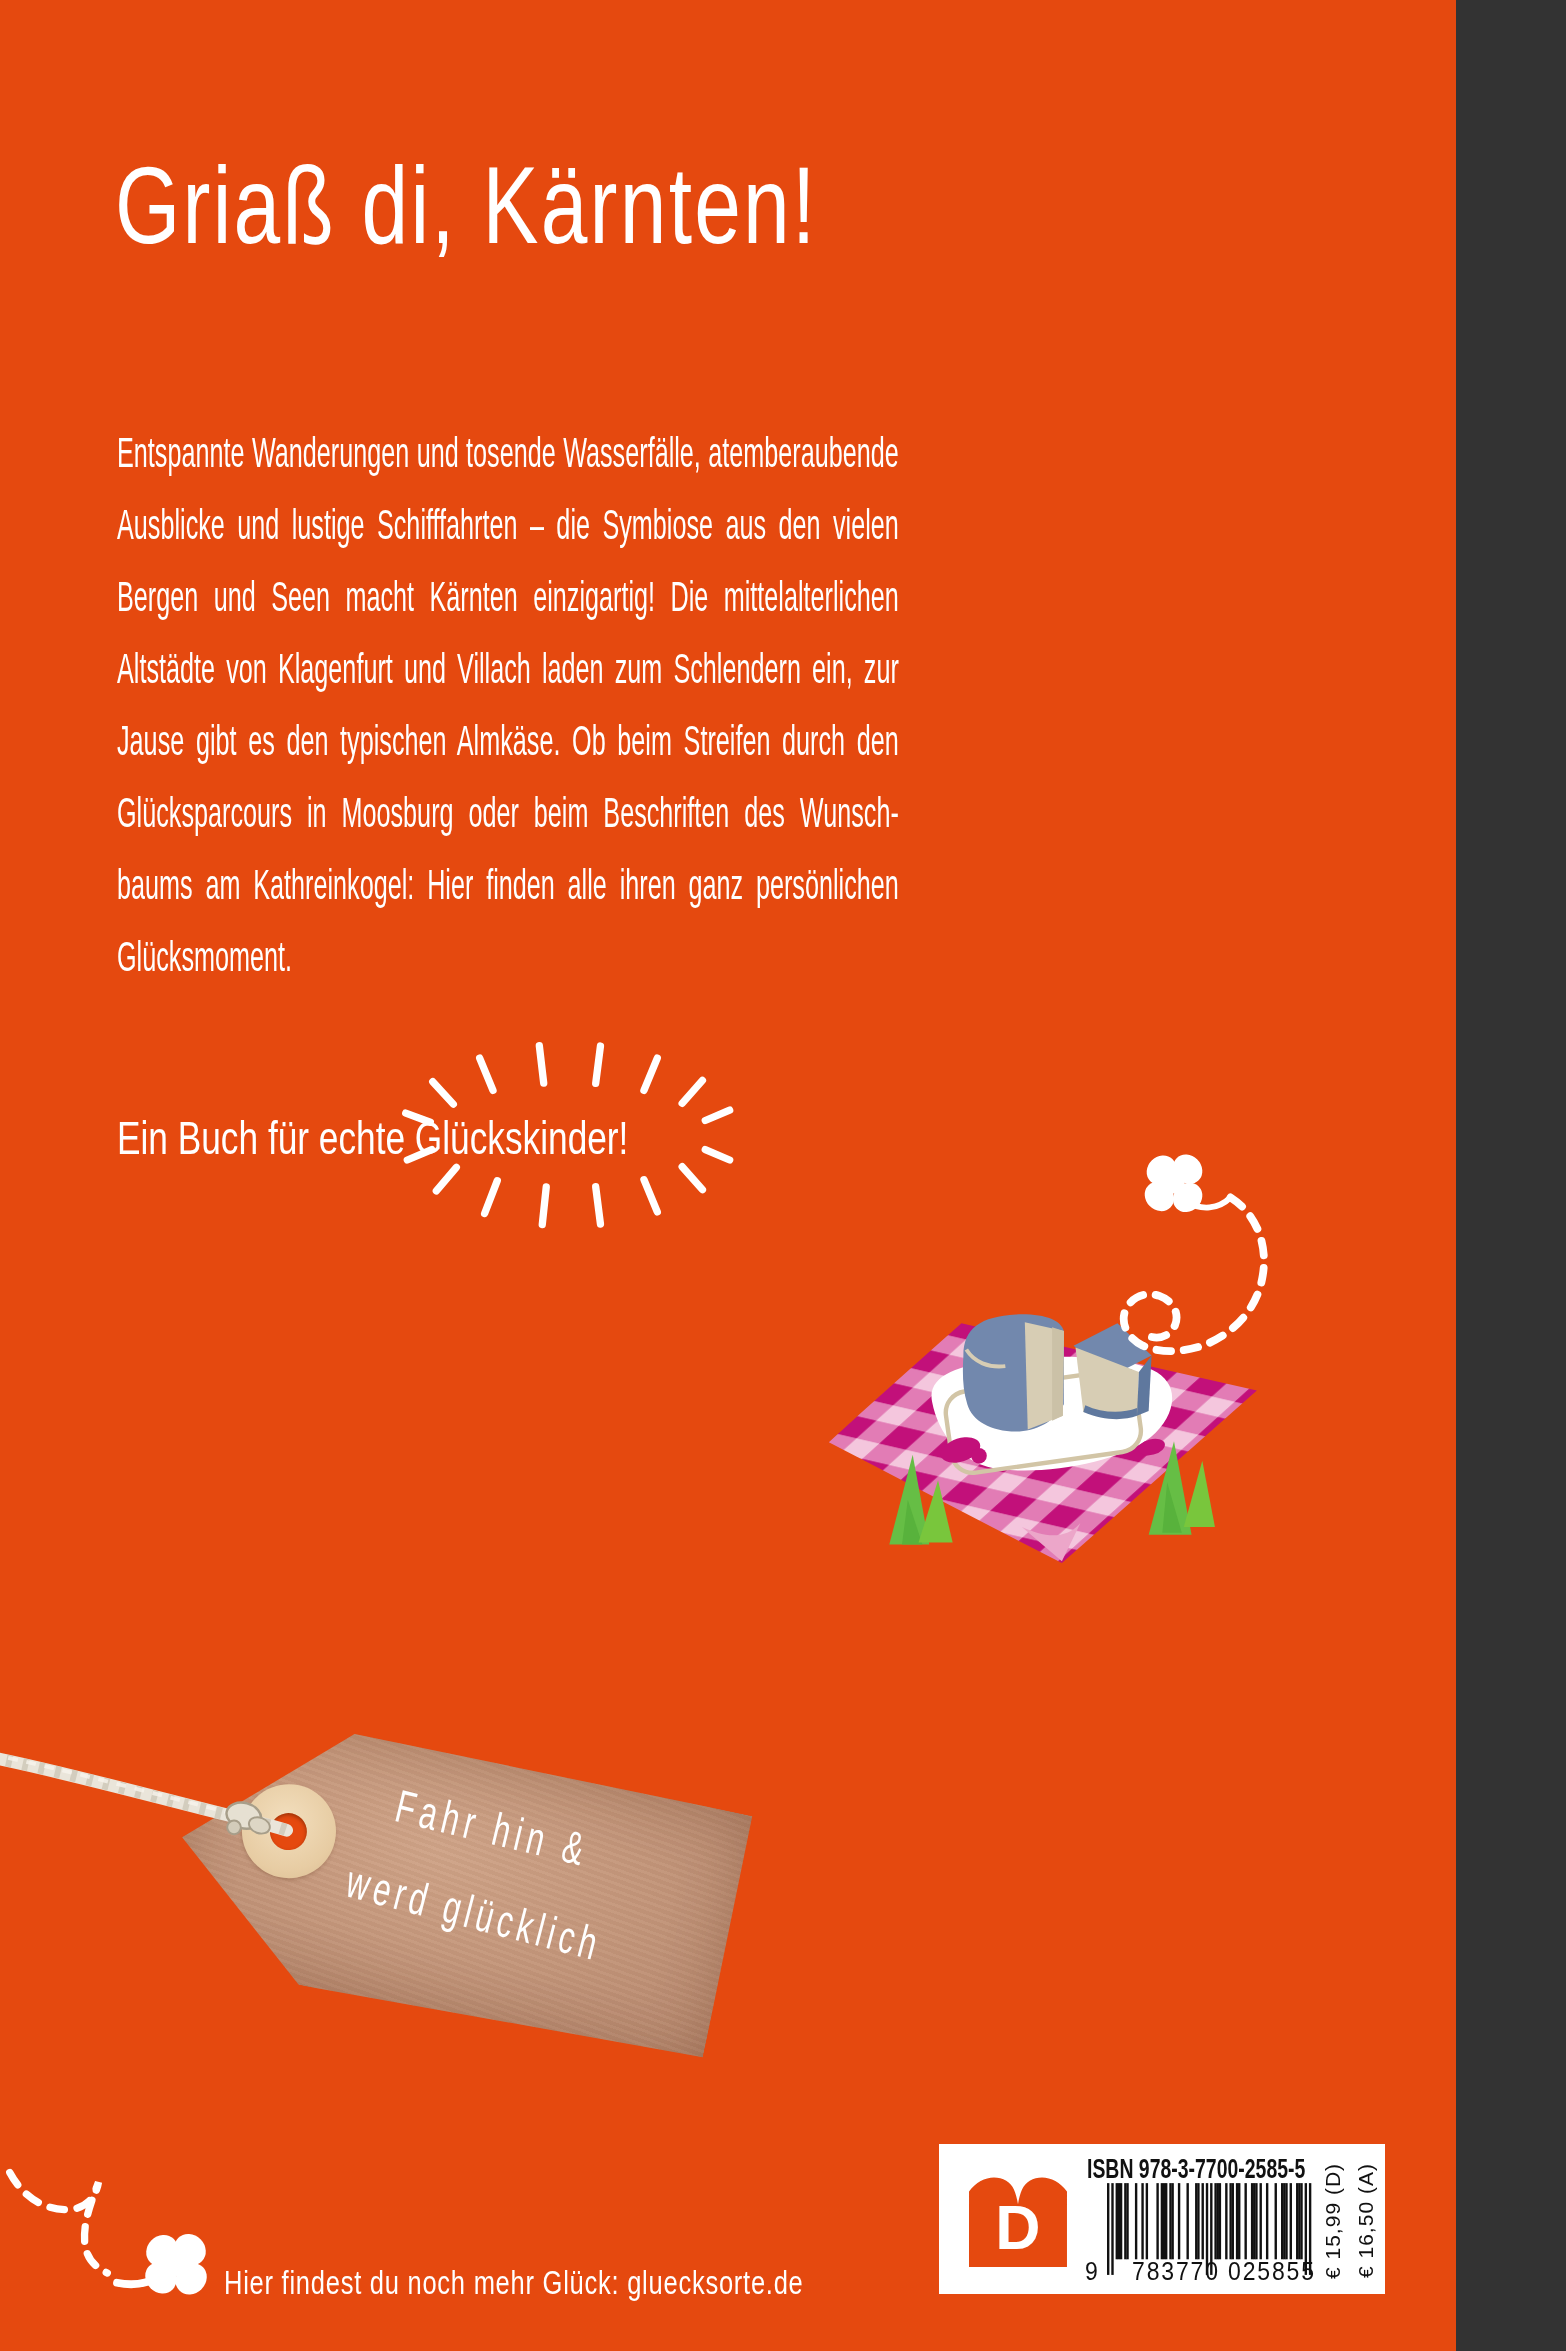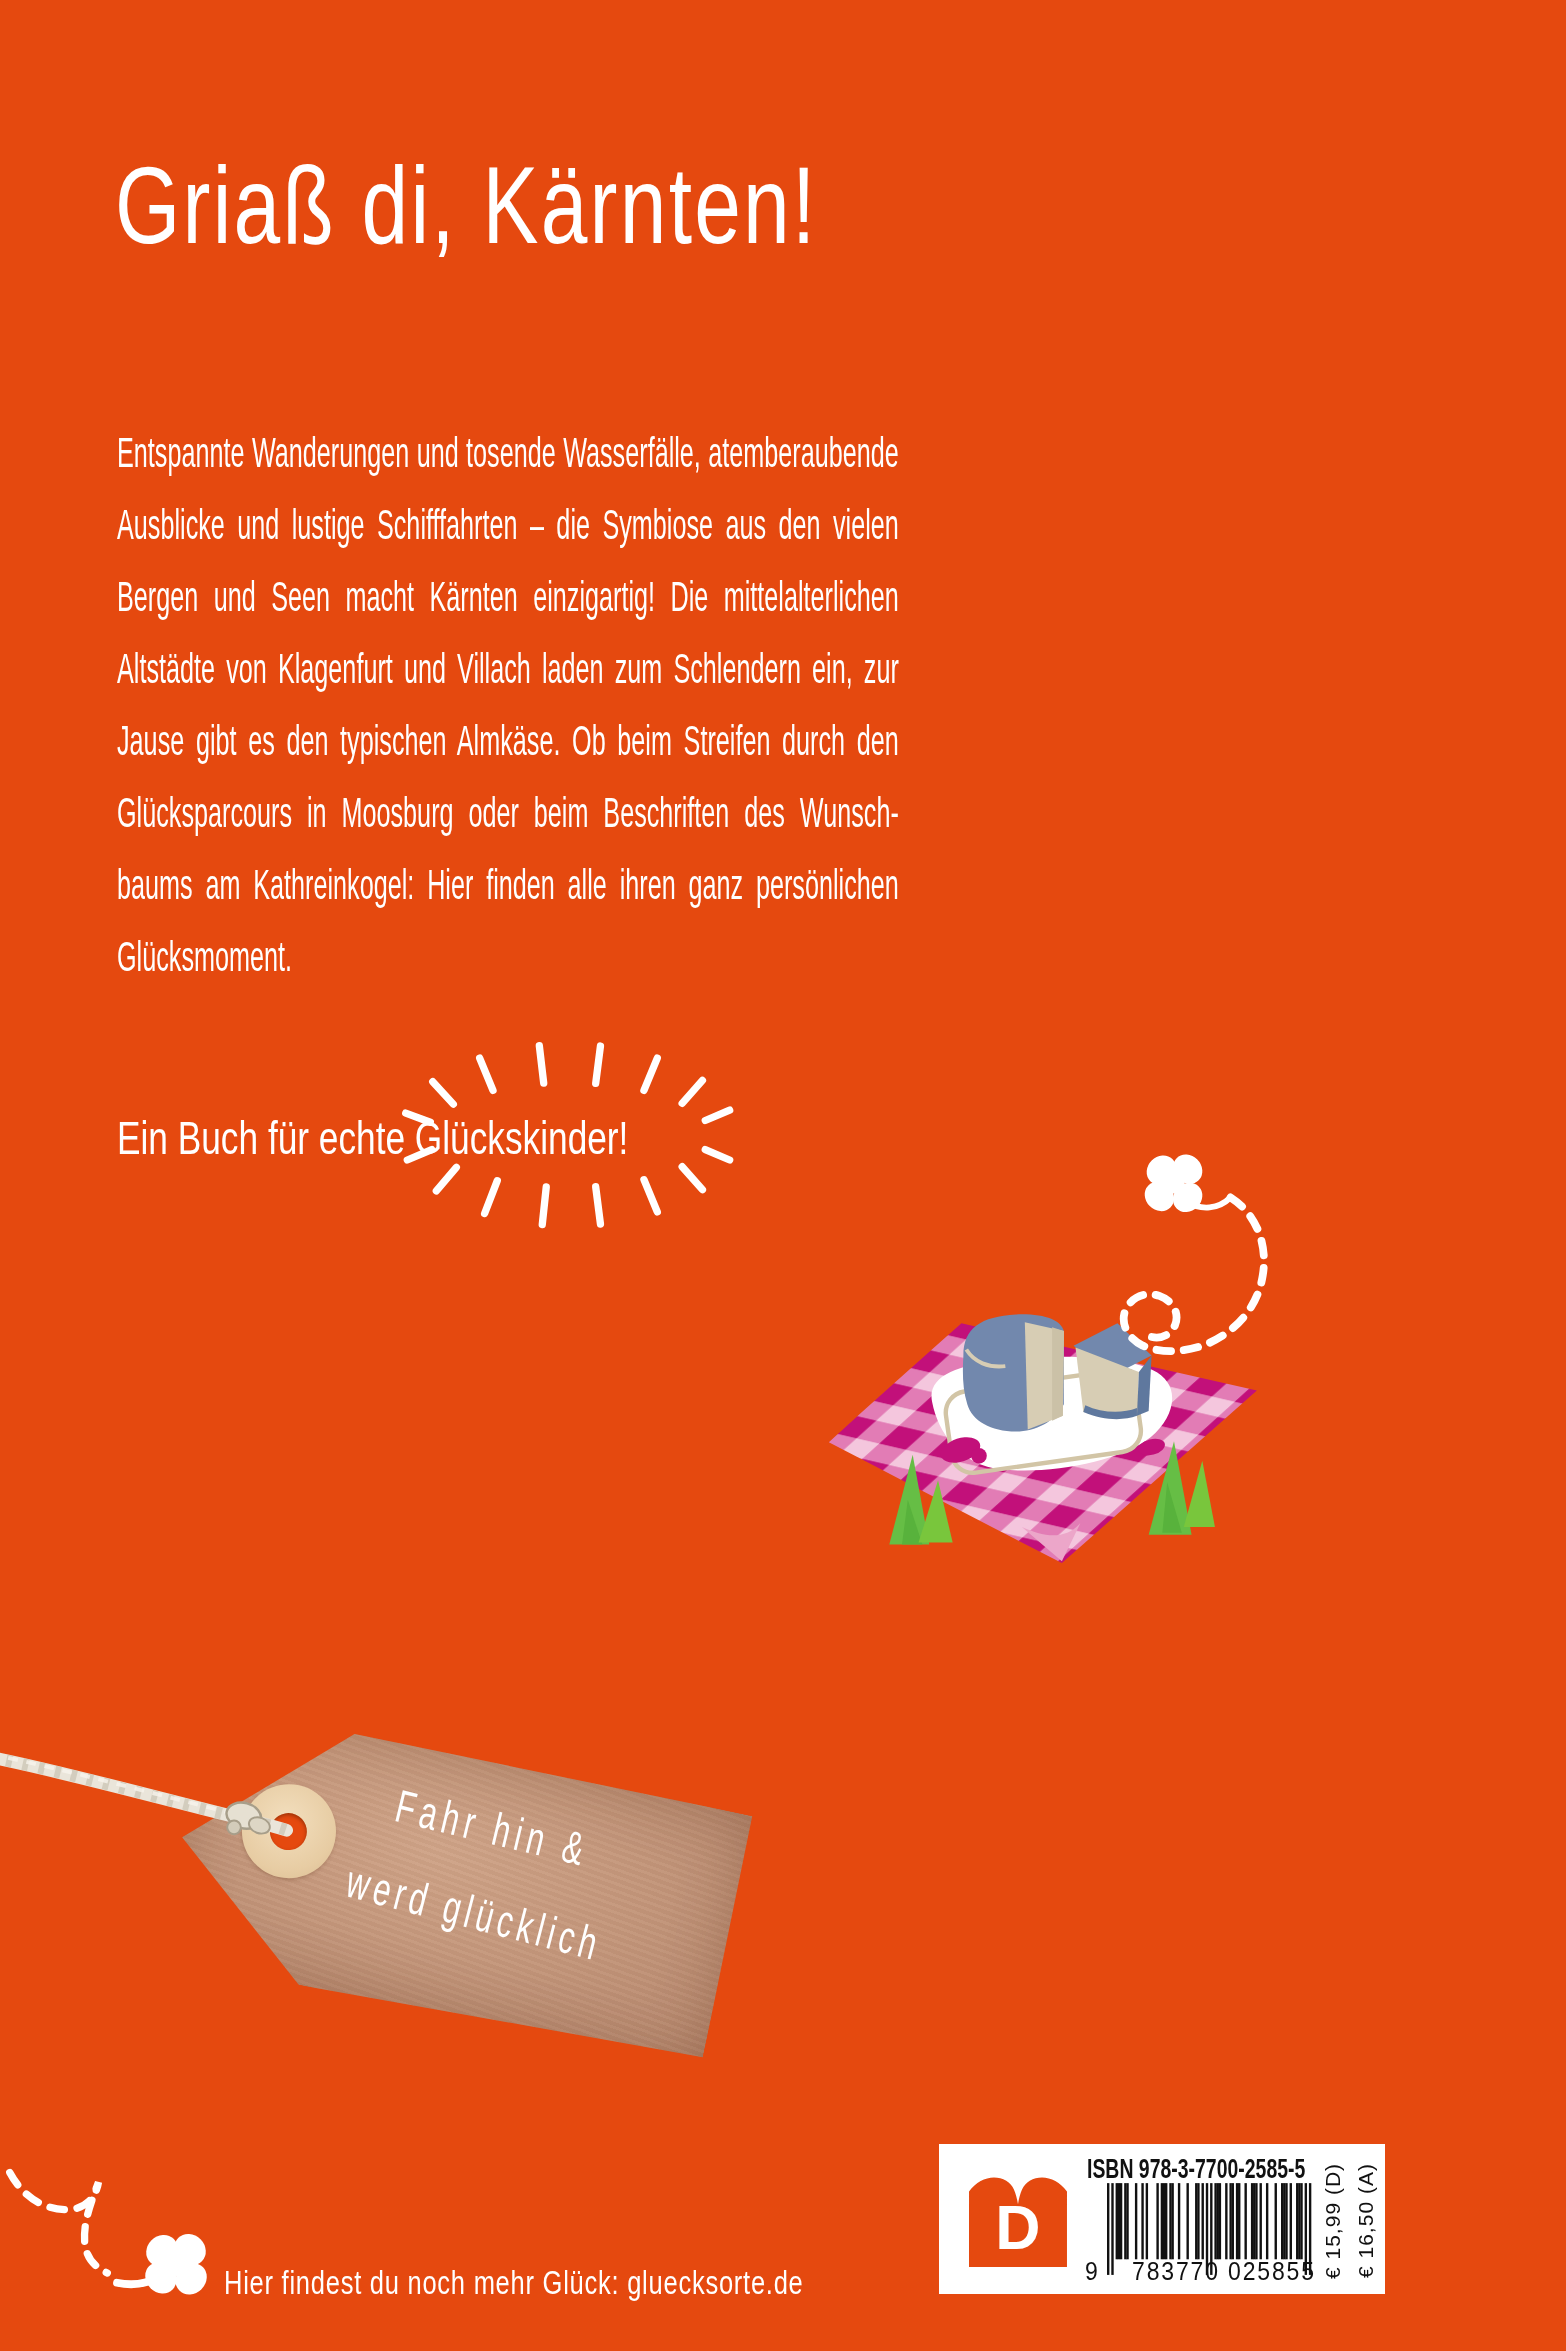--- a/index.html
+++ b/index.html
@@ -1,21 +1,21 @@
 <!DOCTYPE html>
 <html style="--orange: #E5490F;"><head>
 <meta charset="utf-8">
 <style>
   :root{
     --orange:#E5490F;
     --white:#FFFFFF;
   }
   html,body{margin:0;padding:0;background:#333;}
   .page{
-    position:relative; width:1566px; height:2351px; overflow:hidden;
+    position:relative; width:1456px; height:2351px; overflow:hidden;
     background:var(--orange);
     font-family:"Liberation Sans", sans-serif; color:var(--white);
   }
   .cond{transform-origin:0 0; position:absolute; white-space:nowrap;}
   .title{
     left:115px; top:142px; font-size:109px; letter-spacing:2.9px;
     transform:scaleX(0.77); font-weight:400;
   }
   .bodytext{
     left:117px; top:417px; width:1303px; transform:scaleX(0.60);

